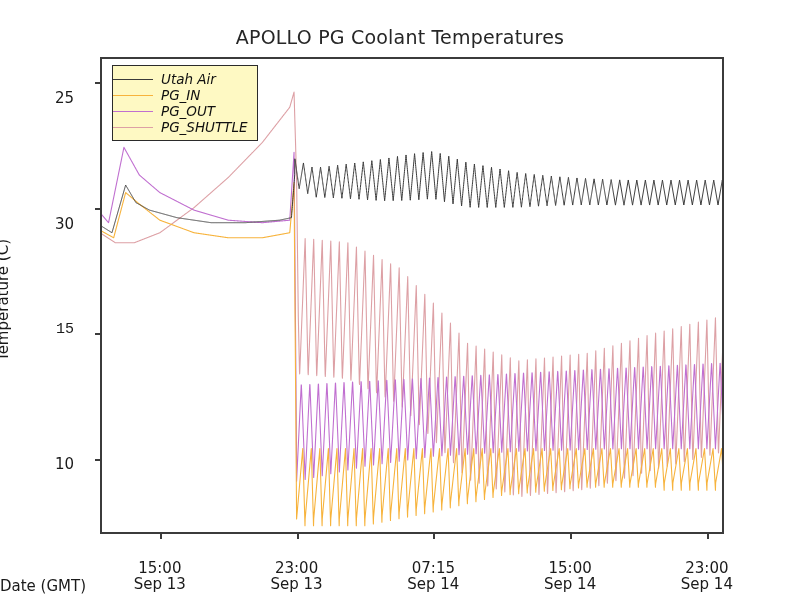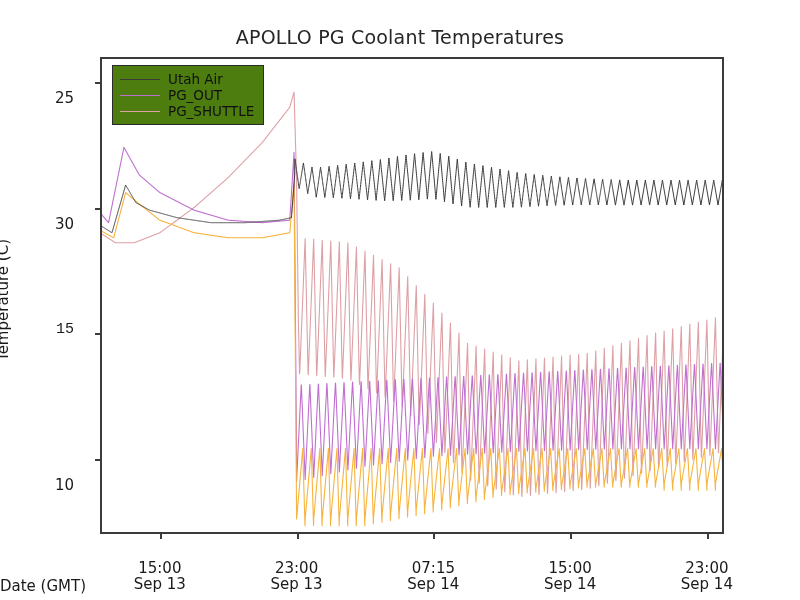--- a/index.html
+++ b/index.html
@@ -21,21 +21,21 @@
   .ytickmark{position:absolute;left:-5px;width:5px;height:2px;background:#3b3b3b;}
   .xtickmark{position:absolute;bottom:-5px;width:2px;height:5px;background:#3b3b3b;}
   .xtick{position:absolute;top:540px;transform:translateX(-50%);
          text-align:center;font-size:15px;color:#1a1a1a;line-height:1.08;margin-top:20px;}
   #ylabel{position:absolute;left:-6px;top:300px;transform-origin:0 0;
           transform:rotate(-90deg) translate(-50%,0);
           font-size:15px;color:#1a1a1a;white-space:nowrap;}
   #xlabel{position:absolute;left:0;top:577px;width:800px;
           font-size:15px;color:#1a1a1a;}
   #legend{position:absolute;left:12px;top:8px;border:1.4px solid #2b2b2b;
-          background:#4d7c0f;padding:5px 9px 5px 7px;}
+          background:#fef9c3;padding:5px 9px 5px 0;font-style:italic;}
   .legrow{display:flex;align-items:center;height:16px;}
   .swatch{width:40px;height:0;border-top-width:1.6px;border-top-style:solid;
           margin-right:8px;flex:0 0 40px;}
   .legtext{font-size:13.5px;color:#111;white-space:nowrap;}
 </style>
 </head>
 <body>
 
 <div id="fig">
 
@@ -74,32 +74,36 @@
         <div class="xtickmark" style="left: 470.137px;"></div>
         <div class="xtickmark" style="left: 606.904px;"></div>
       </div>
 
     <div id="legend">
         <div class="legrow">
           <span class="swatch" style="border-top-color: rgb(58, 58, 58);"></span>
           <span class="legtext">Utah Air</span>
         </div>
         <div class="legrow">
+          <span class="swatch" style="border-top-color: rgb(247, 179, 60);"></span>
+          <span class="legtext">PG_IN</span>
+        </div>
+        <div class="legrow">
           <span class="swatch" style="border-top-color: rgb(192, 111, 208);"></span>
           <span class="legtext">PG_OUT</span>
         </div>
         <div class="legrow">
           <span class="swatch" style="border-top-color: rgb(221, 160, 165);"></span>
           <span class="legtext">PG_SHUTTLE</span>
         </div>
       </div>
   </div>
 
   <div id="ylabels">
-      <div class="ytick" style="top: 469px; text-align: right;">10</div>
+      <div class="ytick" style="top: 448px; text-align: right;">10</div>
       <div class="ytick" style="top: 313px; font-family: Liberation Mono, monospace;">15</div>
       <div class="ytick" style="top: 207.632px;">30</div>
       <div class="ytick" style="top: 82.1053px;">25</div>
     </div>
   <div id="xlabels">
       <div class="xtick" style="left: 159.836px;">
         <div>15:00</div>
         <div>Sep 13</div>
       </div>
       <div class="xtick" style="left: 296.603px;">

